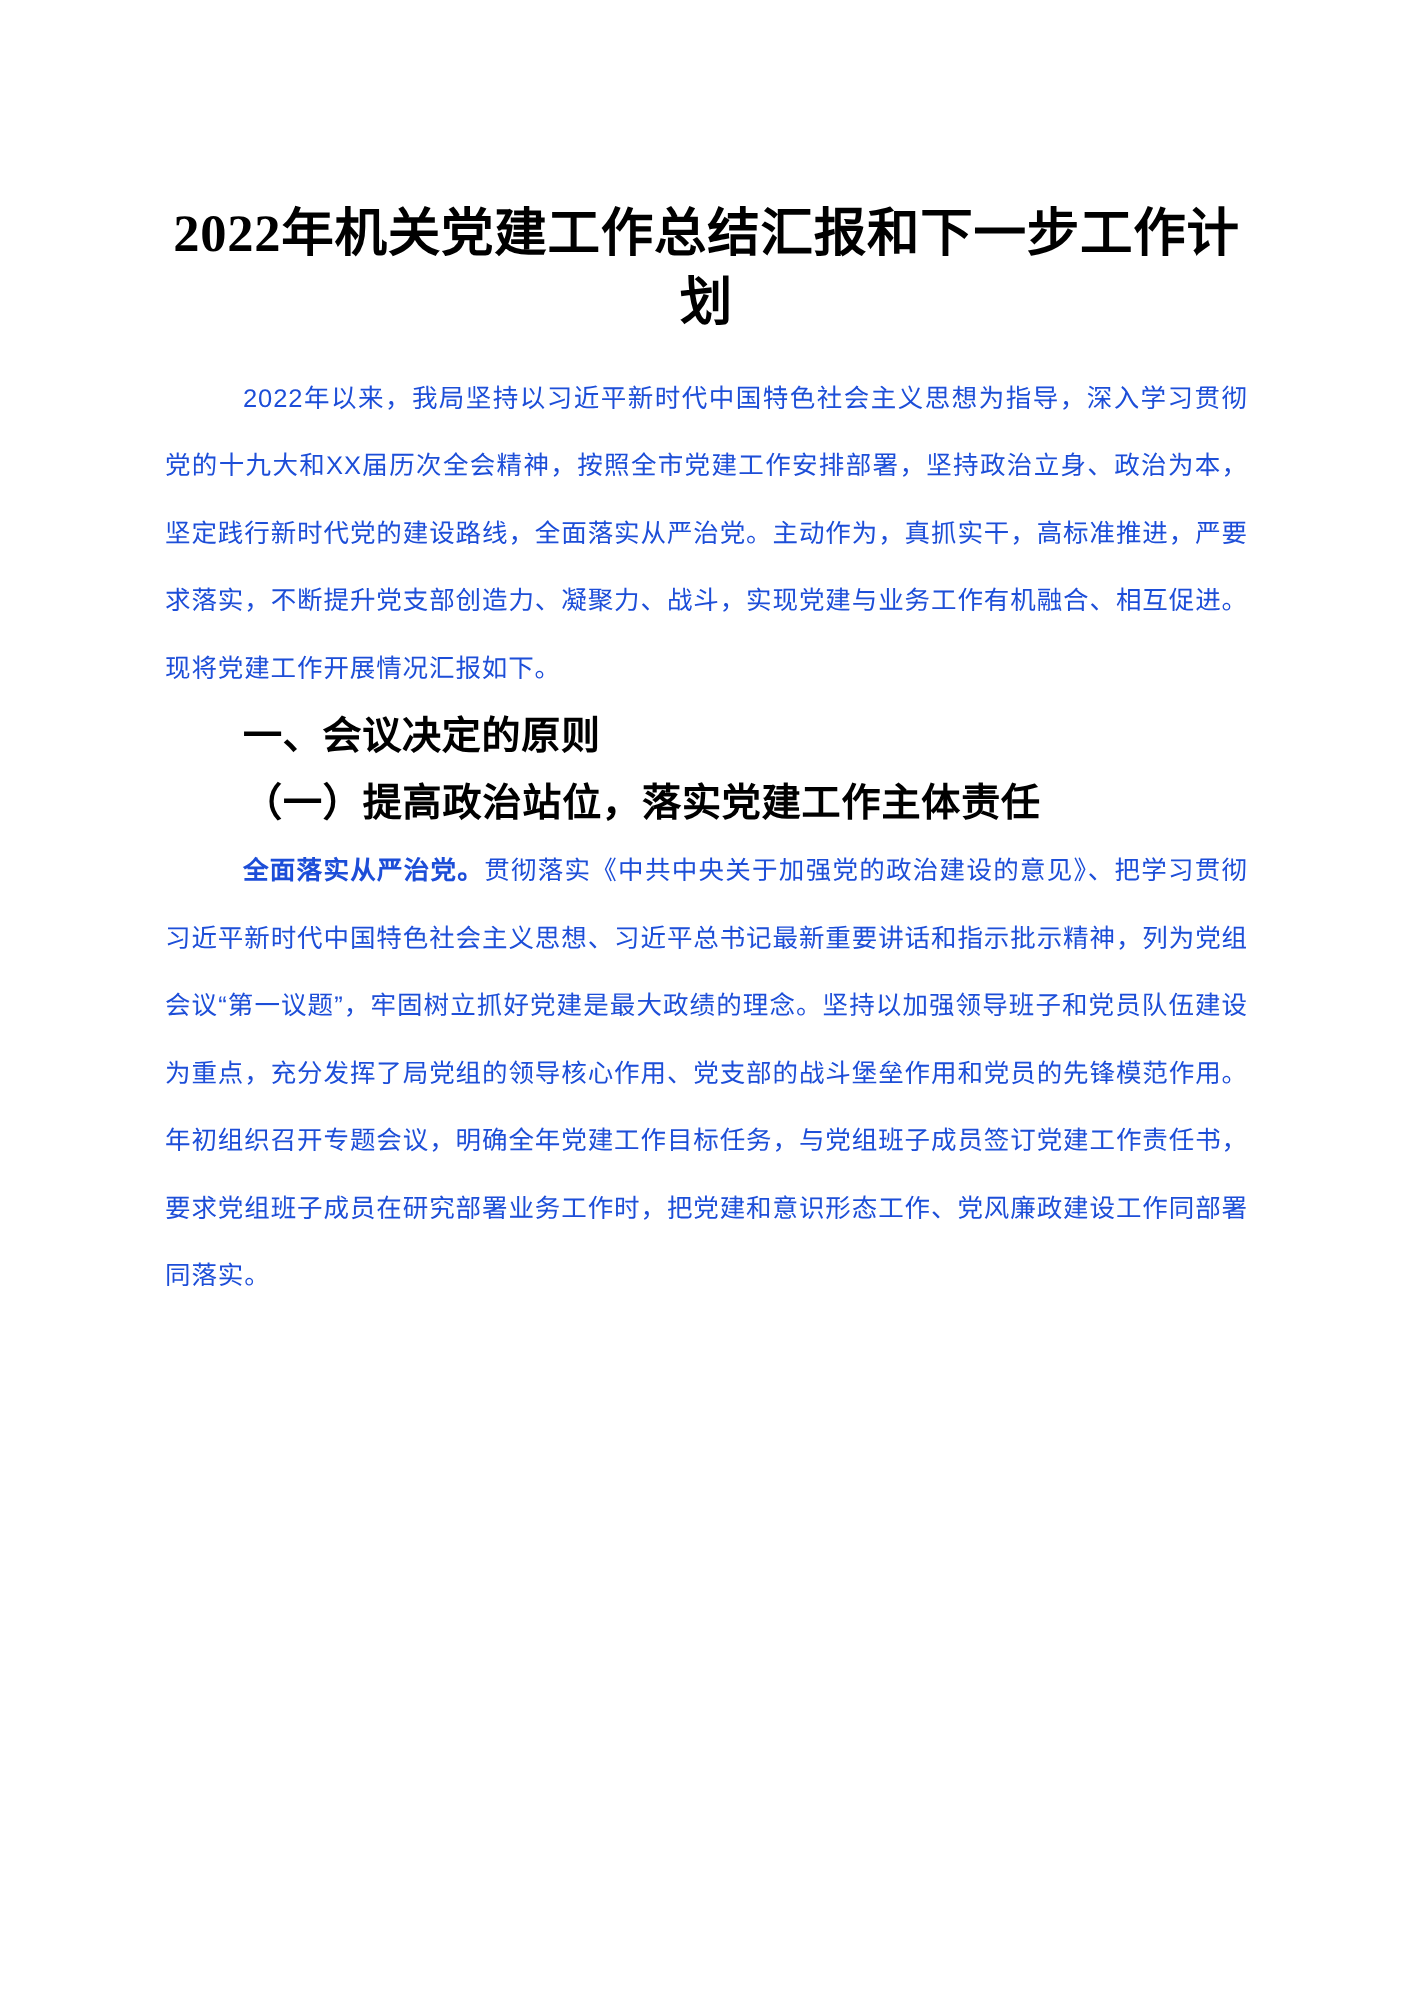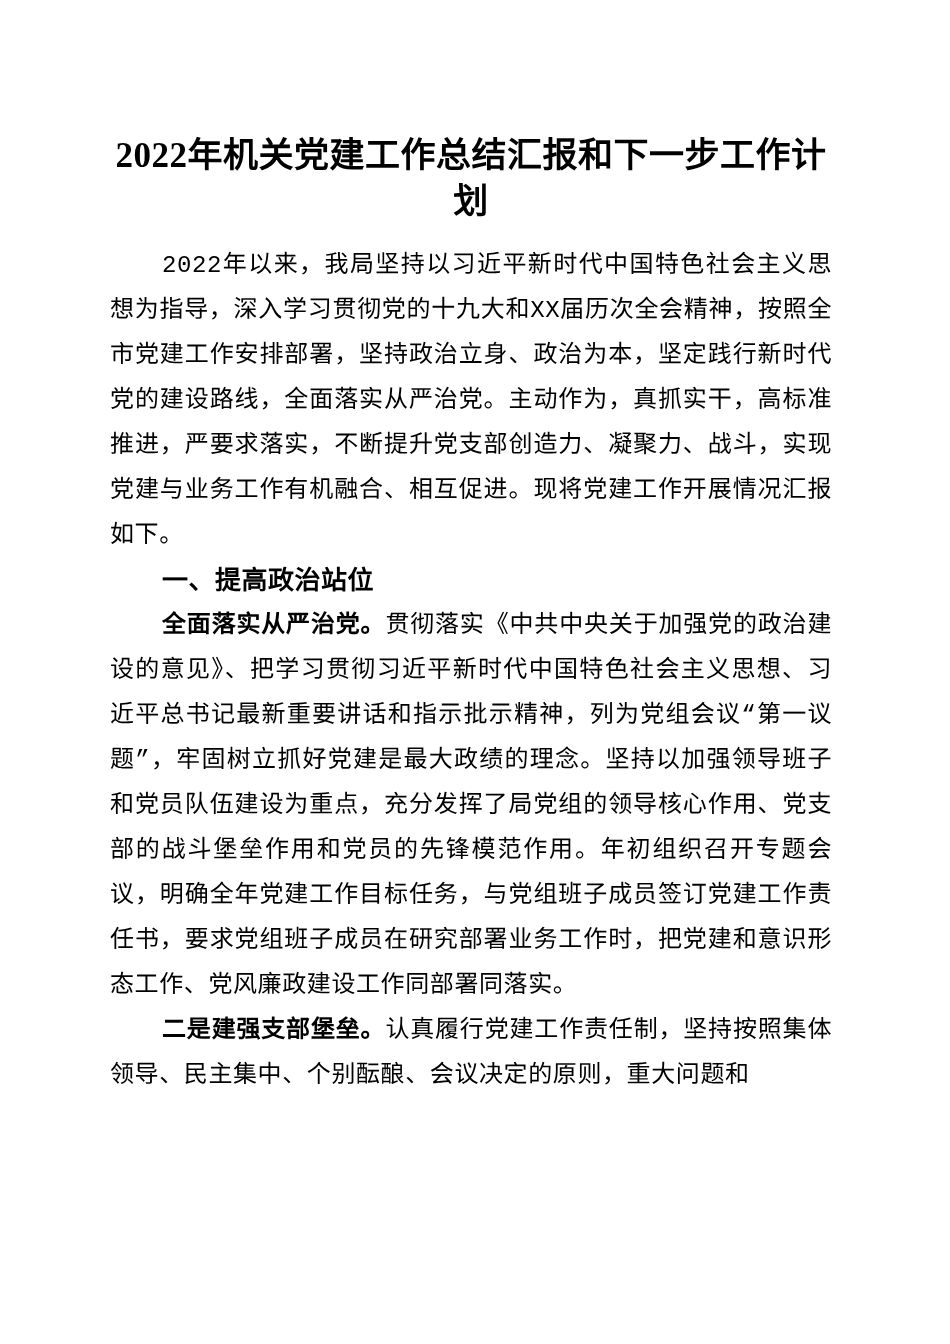--- a/index.html
+++ b/index.html
@@ -37,24 +37,24 @@
     color: #000000;
     letter-spacing: 0.5px;
     margin: 0;
     padding-top: 133px;
     padding-bottom: 10px;
     word-break: break-all;
   }
 
   
   .para {
-    font-family: Liberation Mono, monospace;
-    font-size: 24px;
+    font-family: Liberation Sans, sans-serif;
+    font-size: 17px;
     line-height: 45px;
-    color: #000000;
+    color: #1d4ed8;
     text-align: justify;
     text-justify: inter-character;
     text-align-last: left;
     margin: 0;
     text-indent: 52px;
     word-break: break-all;
     letter-spacing: 0.6px;
   }
 
   
@@ -101,22 +101,22 @@
 </head>
 <body>
 
 <div class="page">
   <div class="doc-body">
 
     <h1 class="doc-title">2022年机关党建工作总结汇报和下一步工作计划</h1>
 
     <p class="para first-para">2022年以来，我局坚持以习近平新时代中国特色社会主义思想为指导，深入学习贯彻党的十九大和XX届历次全会精神，按照全市党建工作安排部署，坚持政治立身、政治为本，坚定践行新时代党的建设路线，全面落实从严治党。主动作为，真抓实干，高标准推进，严要求落实，不断提升党支部创造力、凝聚力、战斗，实现党建与业务工作有机融合、相互促进。现将党建工作开展情况汇报如下。</p>
 
-    <h2 class="heading-1">一、提高政治站位</h2>
+    <h2 class="heading-1">一、会议决定的原则</h2>
 
+    <h3 class="heading-2">（一）提高政治站位，落实党建工作主体责任</h3>
 
     <p class="para"><span class="lead-bold">全面落实从严治党。</span><span>贯彻落实《中共中央关于加强党的政治建设的意见》、把学习贯彻习近平新时代中国特色社会主义思想、习近平总书记最新重要讲话和指示批示精神，列为党组会议“第一议题”，牢固树立抓好党建是最大政绩的理念。坚持以加强领导班子和党员队伍建设为重点，充分发挥了局党组的领导核心作用、党支部的战斗堡垒作用和党员的先锋模范作用。年初组织召开专题会议，明确全年党建工作目标任务，与党组班子成员签订党建工作责任书，要求党组班子成员在研究部署业务工作时，把党建和意识形态工作、党风廉政建设工作同部署同落实。</span></p>
 
-    <p class="para"><span class="lead-bold">二是建强支部堡垒。</span><span>认真履行党建工作责任制，坚持按照集体领导、民主集中、个别酝酿、会议决定的原则，重大问题和</span></p>
 
     <div class="page-tail"></div>
   </div>
 </div>
 
 </body></html>

